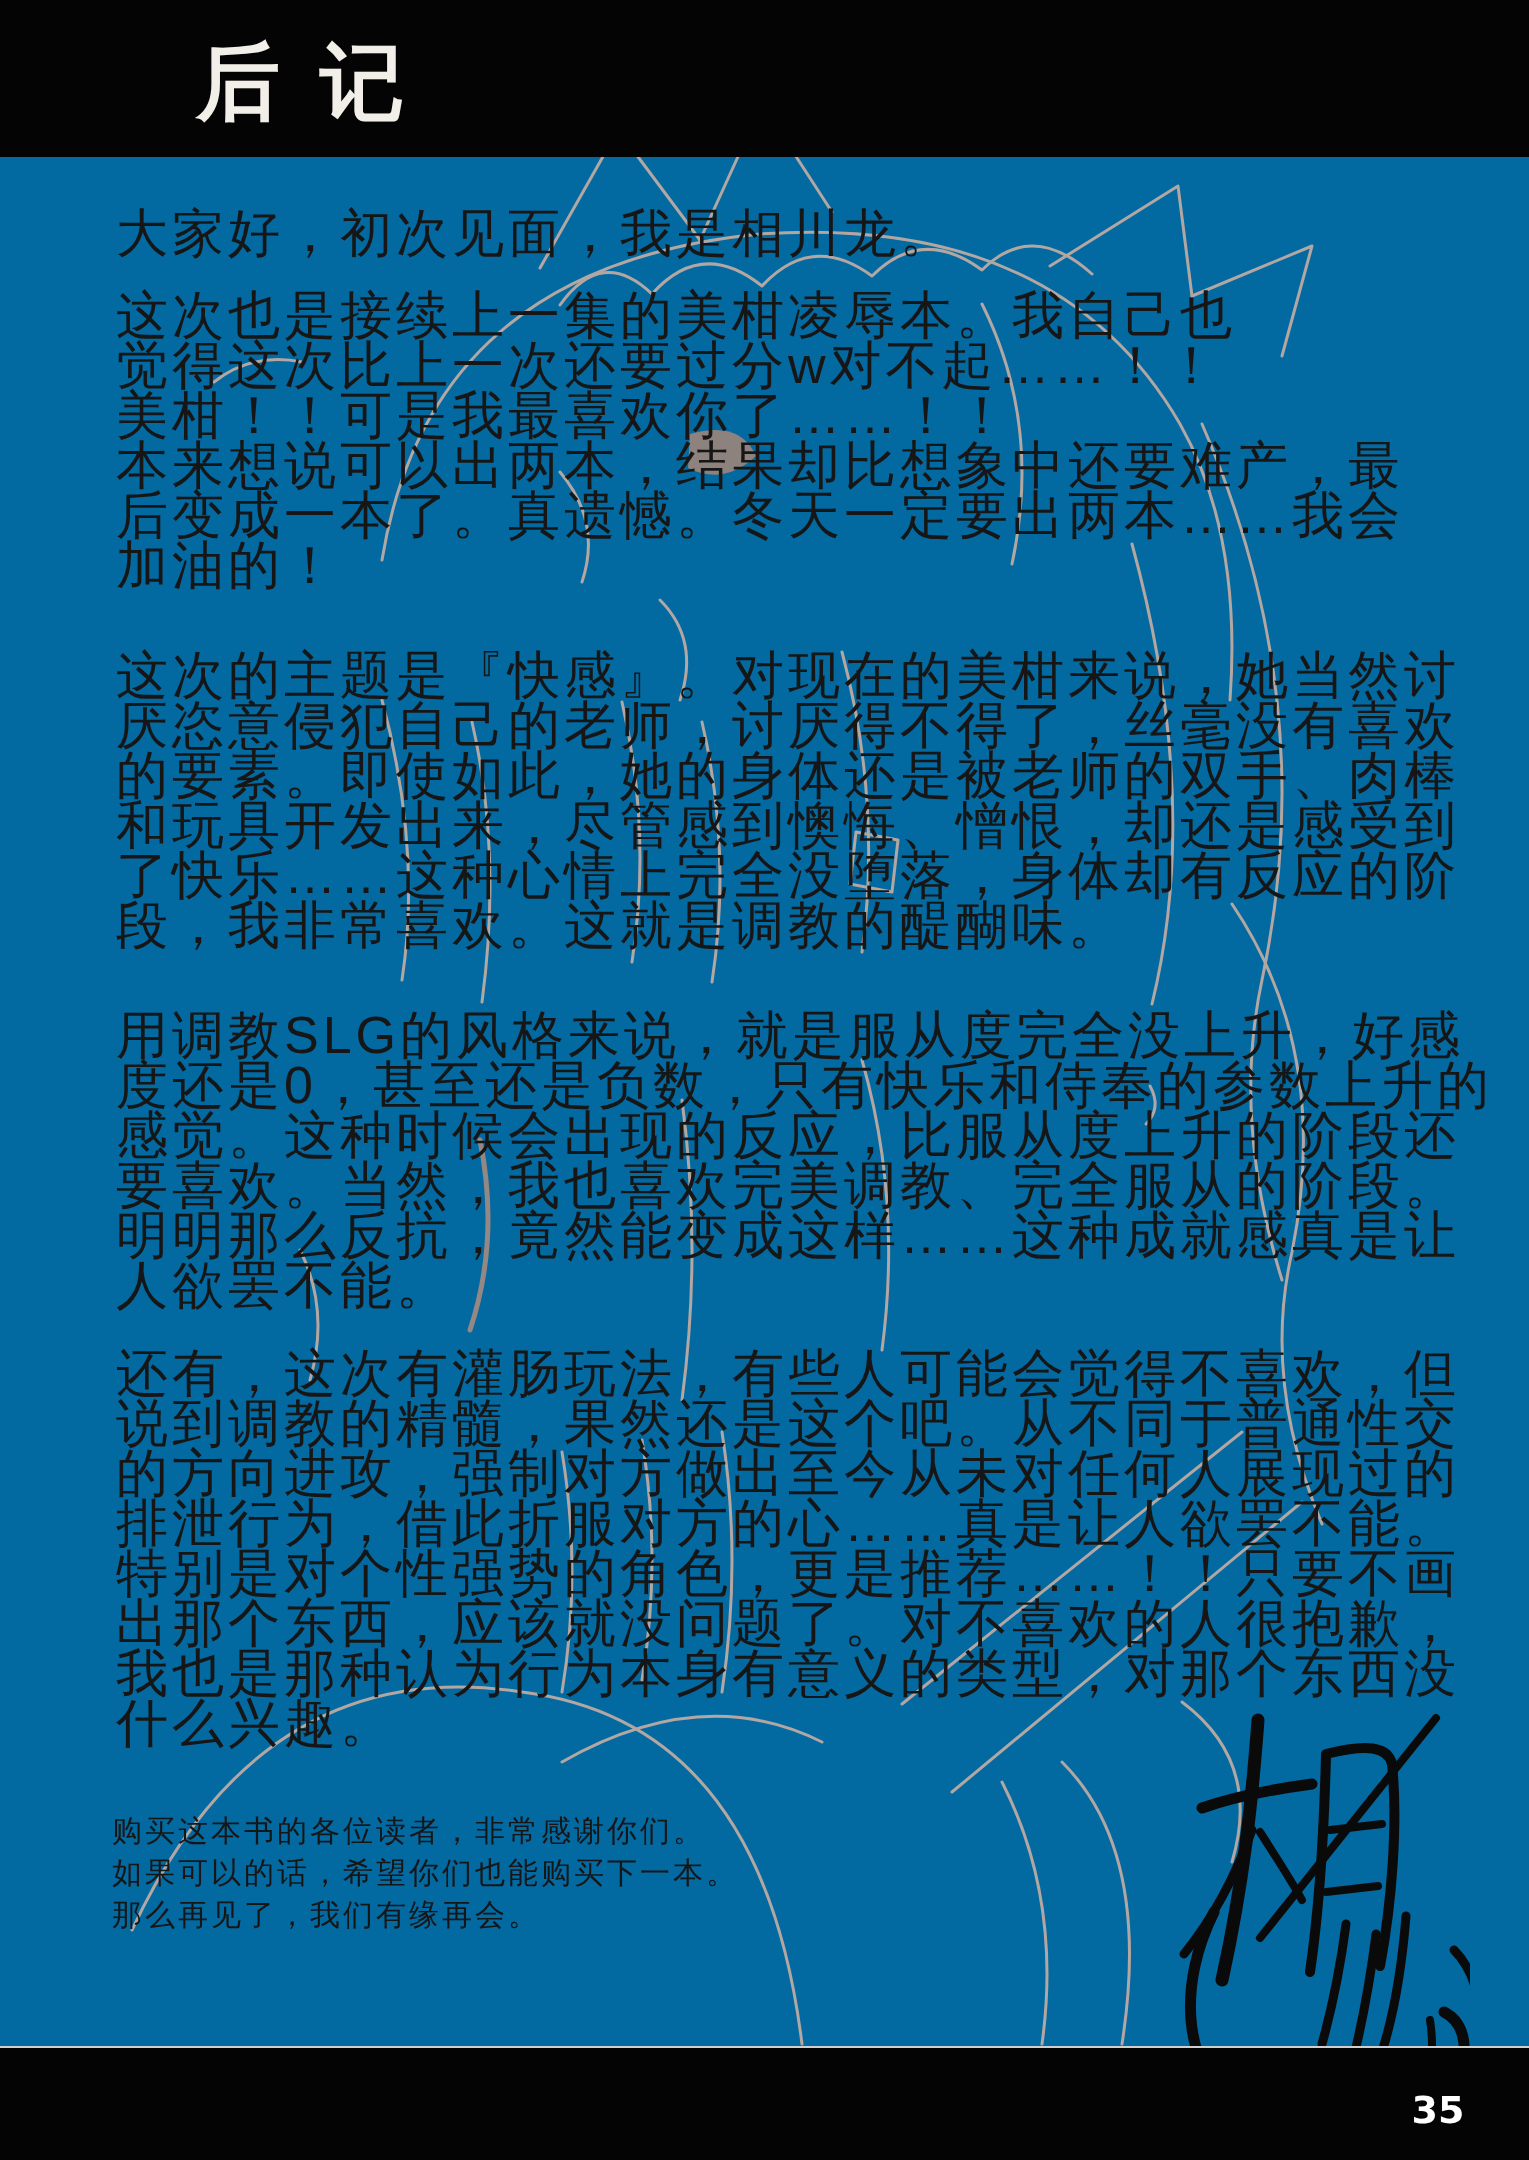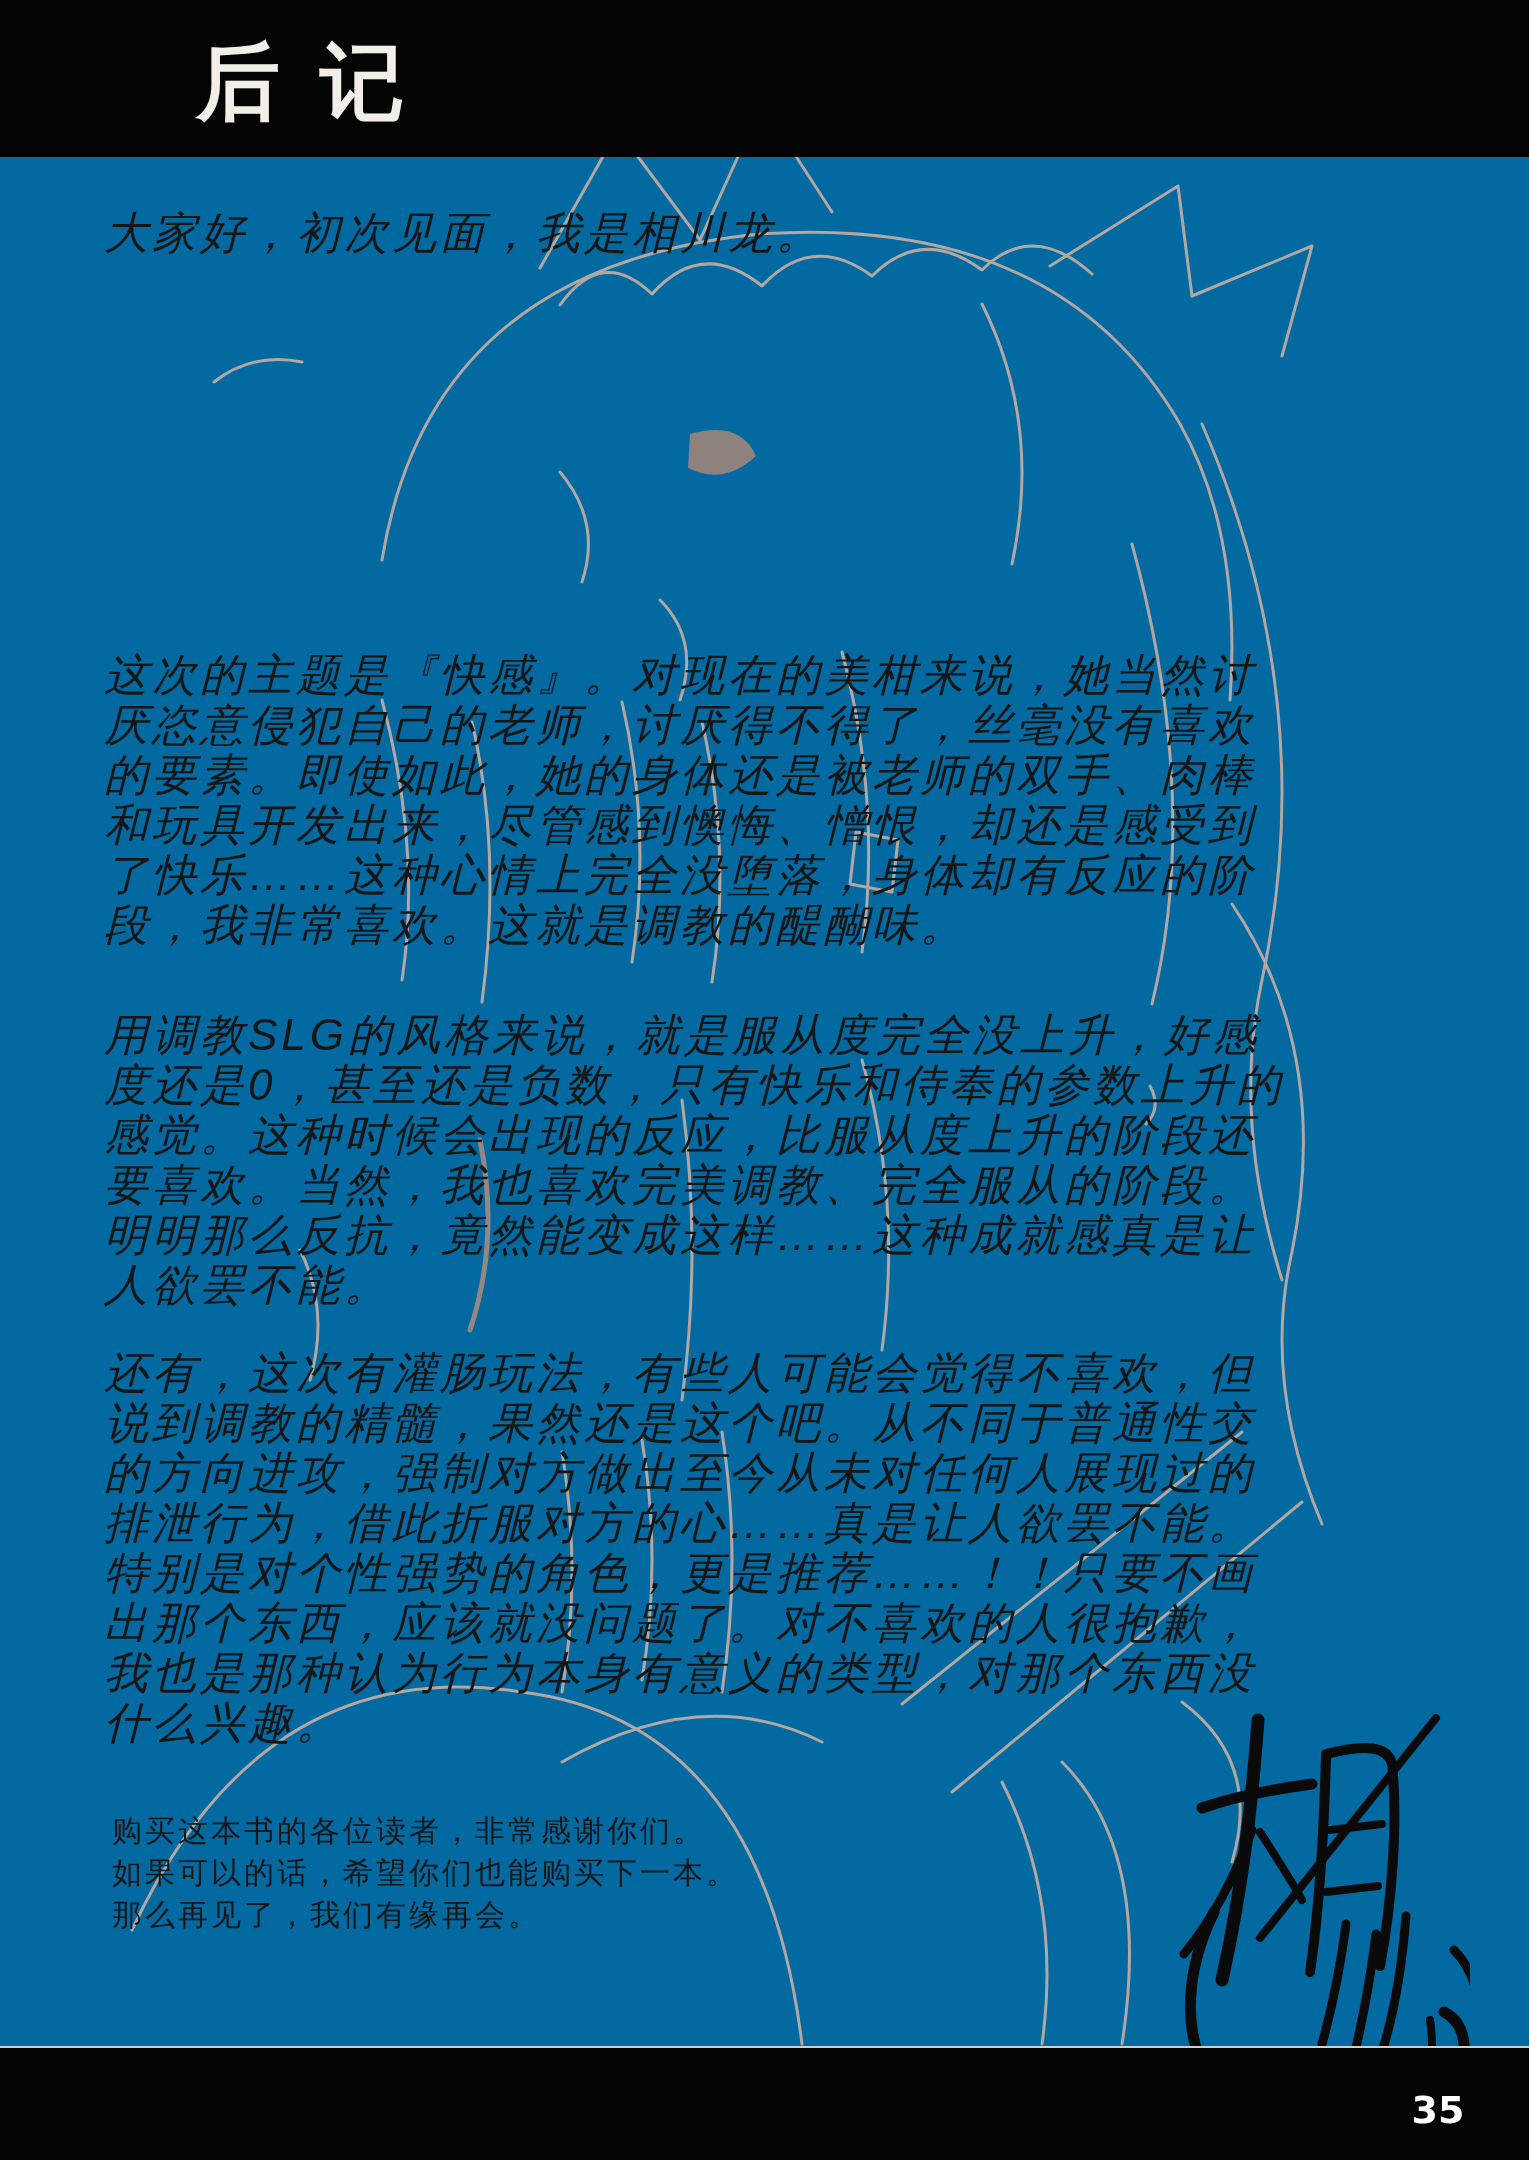--- a/index.html
+++ b/index.html
@@ -31,26 +31,25 @@
     font-size:38px;font-weight:bold;color:#ffffff;
     font-family:"DejaVu Sans", sans-serif;
   }
   
   .sketch{
     position:absolute;left:0;top:0;width:1529px;height:2160px;
     z-index:1;pointer-events:none;
   }
   
   .para{
-    position:absolute;left:104px;
+    position:absolute;left:116px;
     color:#161616;
-    font-size:44px;line-height:50px;letter-spacing:4px;
+    font-size:52px;line-height:50px;letter-spacing:4px;
     white-space:pre-line;
     z-index:10;
-    font-style:italic;
   }
   .para-small{
     position:absolute;left:112px;
     color:#161616;
     font-size:30px;line-height:42px;letter-spacing:3px;
     white-space:pre-line;
     z-index:10;
   }
   
   .signature{
@@ -107,20 +106,26 @@
     <path d="M 1062 1762 Q 1152 1852 1122 2044"></path>
     <path d="M 1182 1702 Q 1262 1762 1232 1862"></path>
   </svg>
 
   <div class="header-bar">
     <div class="page-title">后记</div>
   </div>
 
   <div class="para" style="top:208px;">大家好，初次见面，我是相川龙。</div>
 
+  <div class="para" style="top:290px;">这次也是接续上一集的美柑凌辱本。我自己也
+觉得这次比上一次还要过分w对不起……！！
+美柑！！可是我最喜欢你了……！！
+本来想说可以出两本，结果却比想象中还要难产，最
+后变成一本了。真遗憾。冬天一定要出两本……我会
+加油的！</div>
 
   <div class="para" style="top:650px;">这次的主题是『快感』。对现在的美柑来说，她当然讨
 厌恣意侵犯自己的老师，讨厌得不得了，丝毫没有喜欢
 的要素。即使如此，她的身体还是被老师的双手、肉棒
 和玩具开发出来，尽管感到懊悔、憎恨，却还是感受到
 了快乐……这种心情上完全没堕落，身体却有反应的阶
 段，我非常喜欢。这就是调教的醍醐味。</div>
 
   <div class="para" style="top:1010px;">用调教SLG的风格来说，就是服从度完全没上升，好感
 度还是0，甚至还是负数，只有快乐和侍奉的参数上升的

